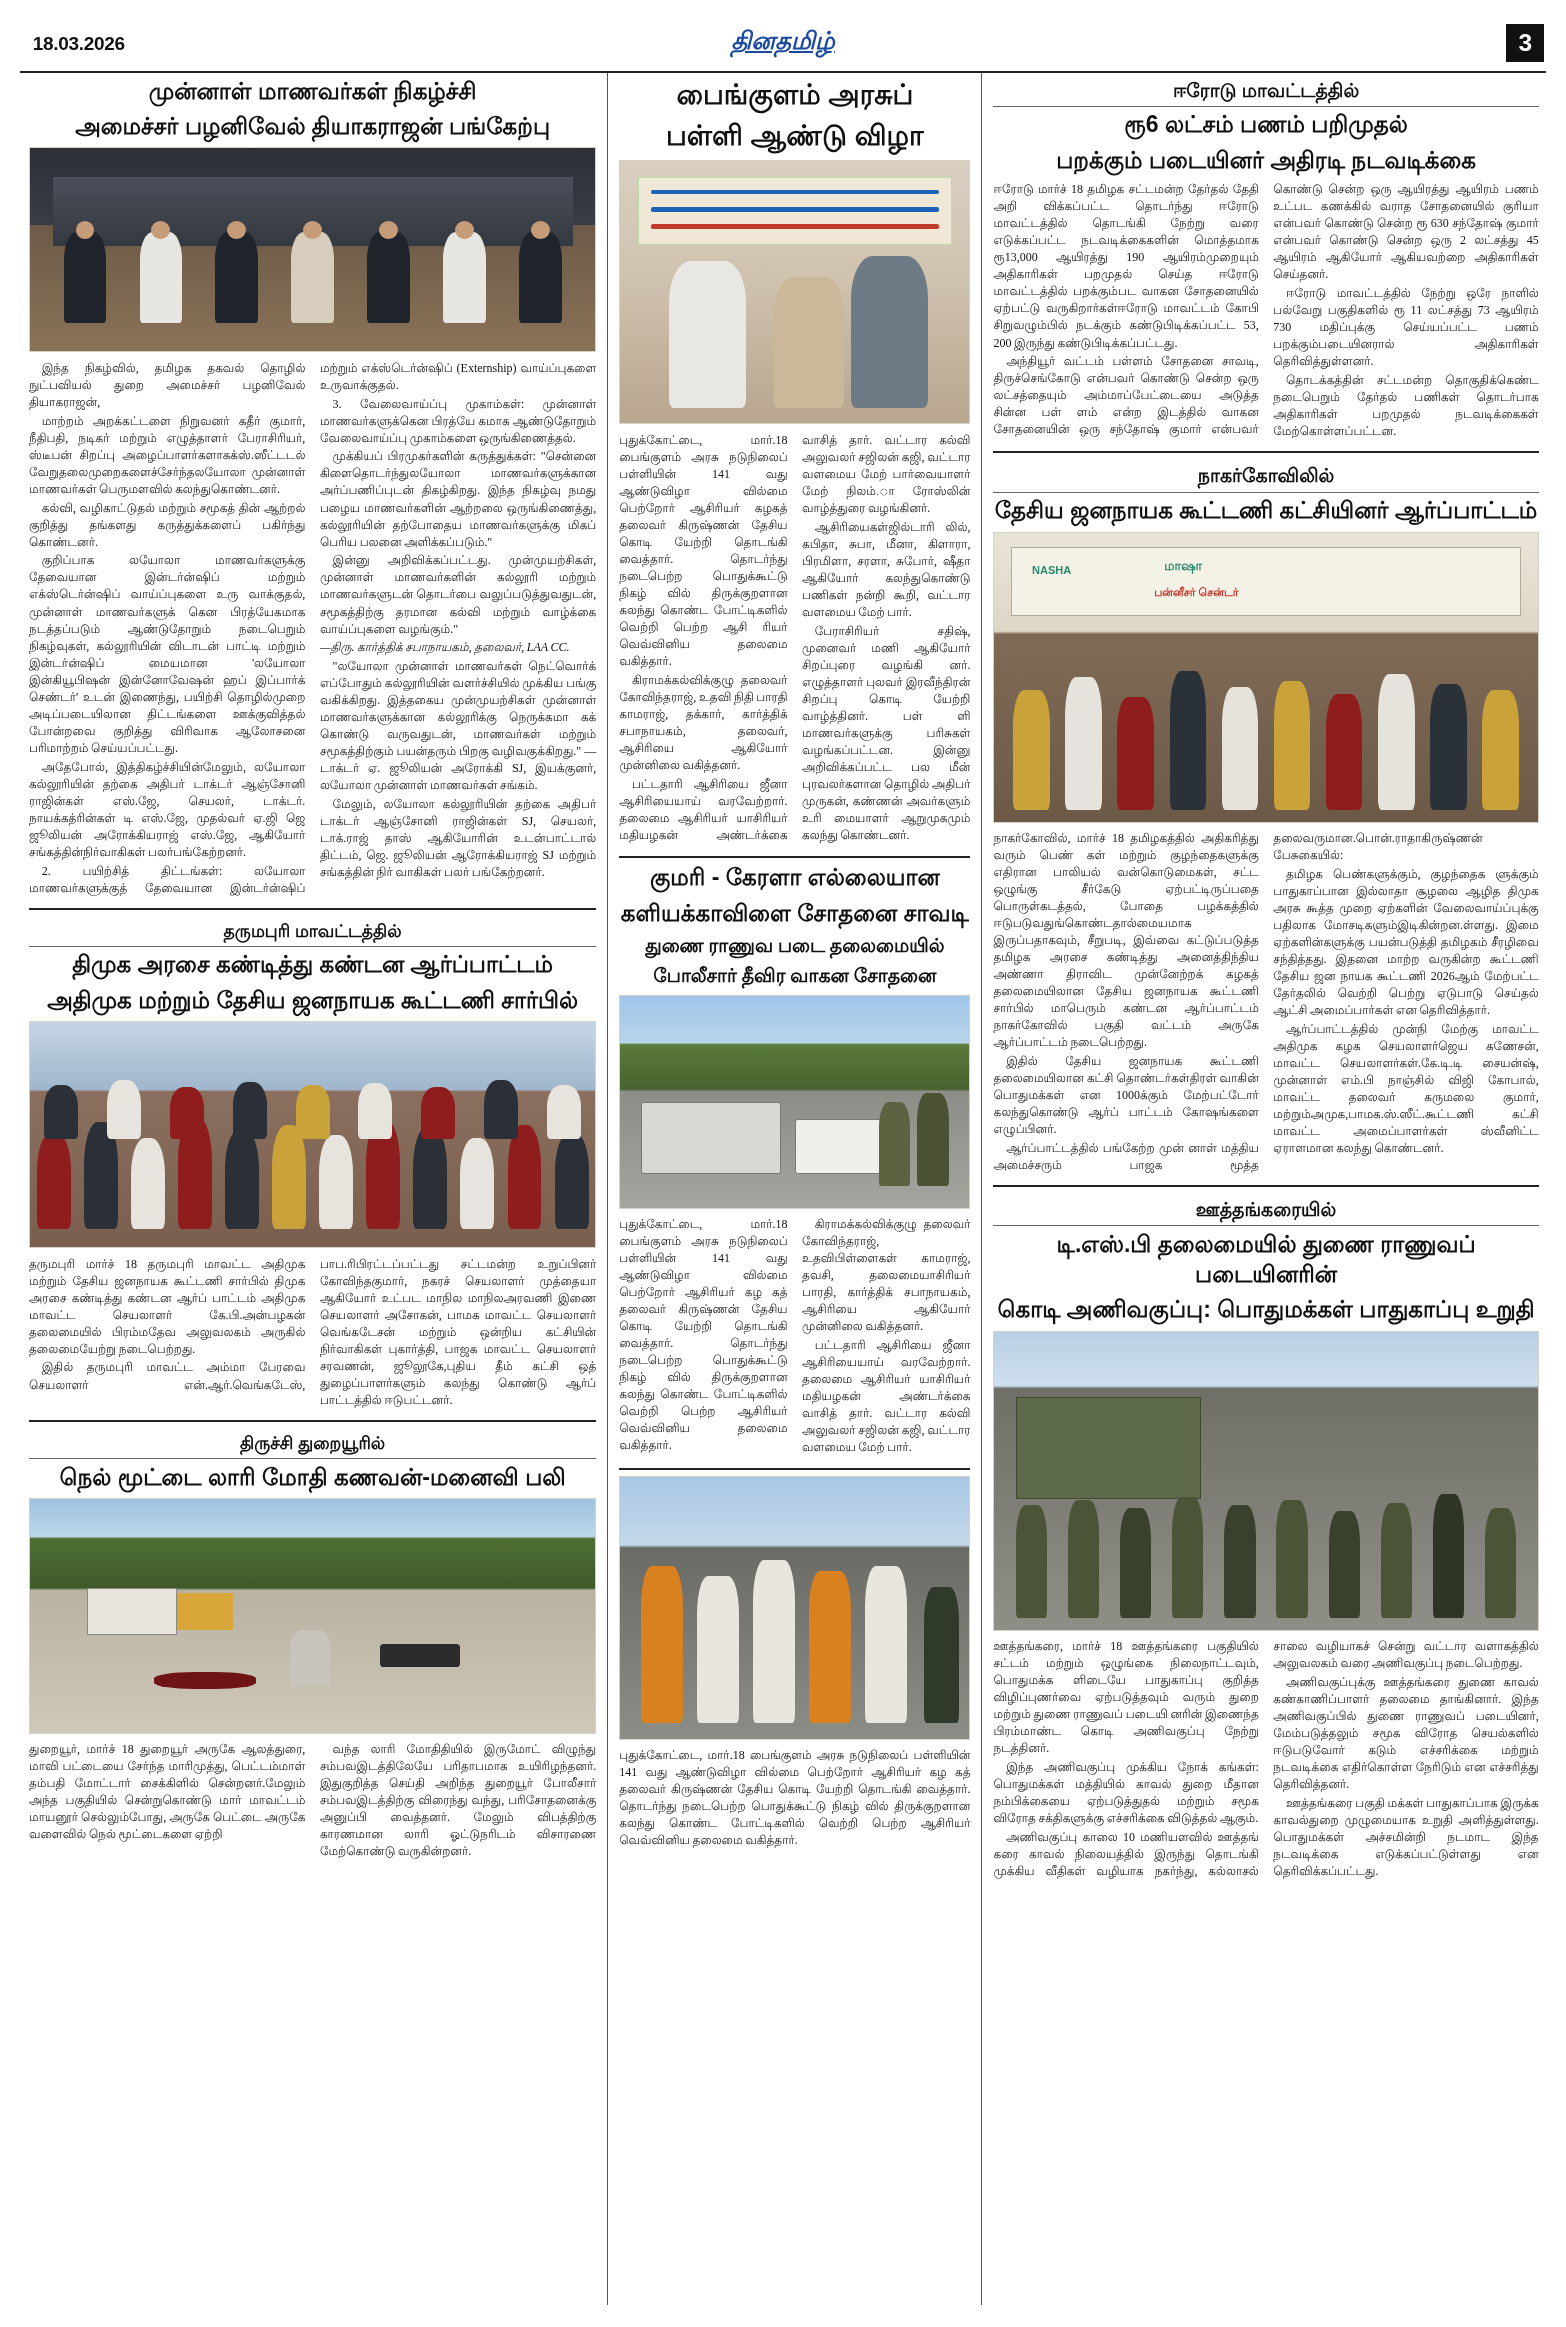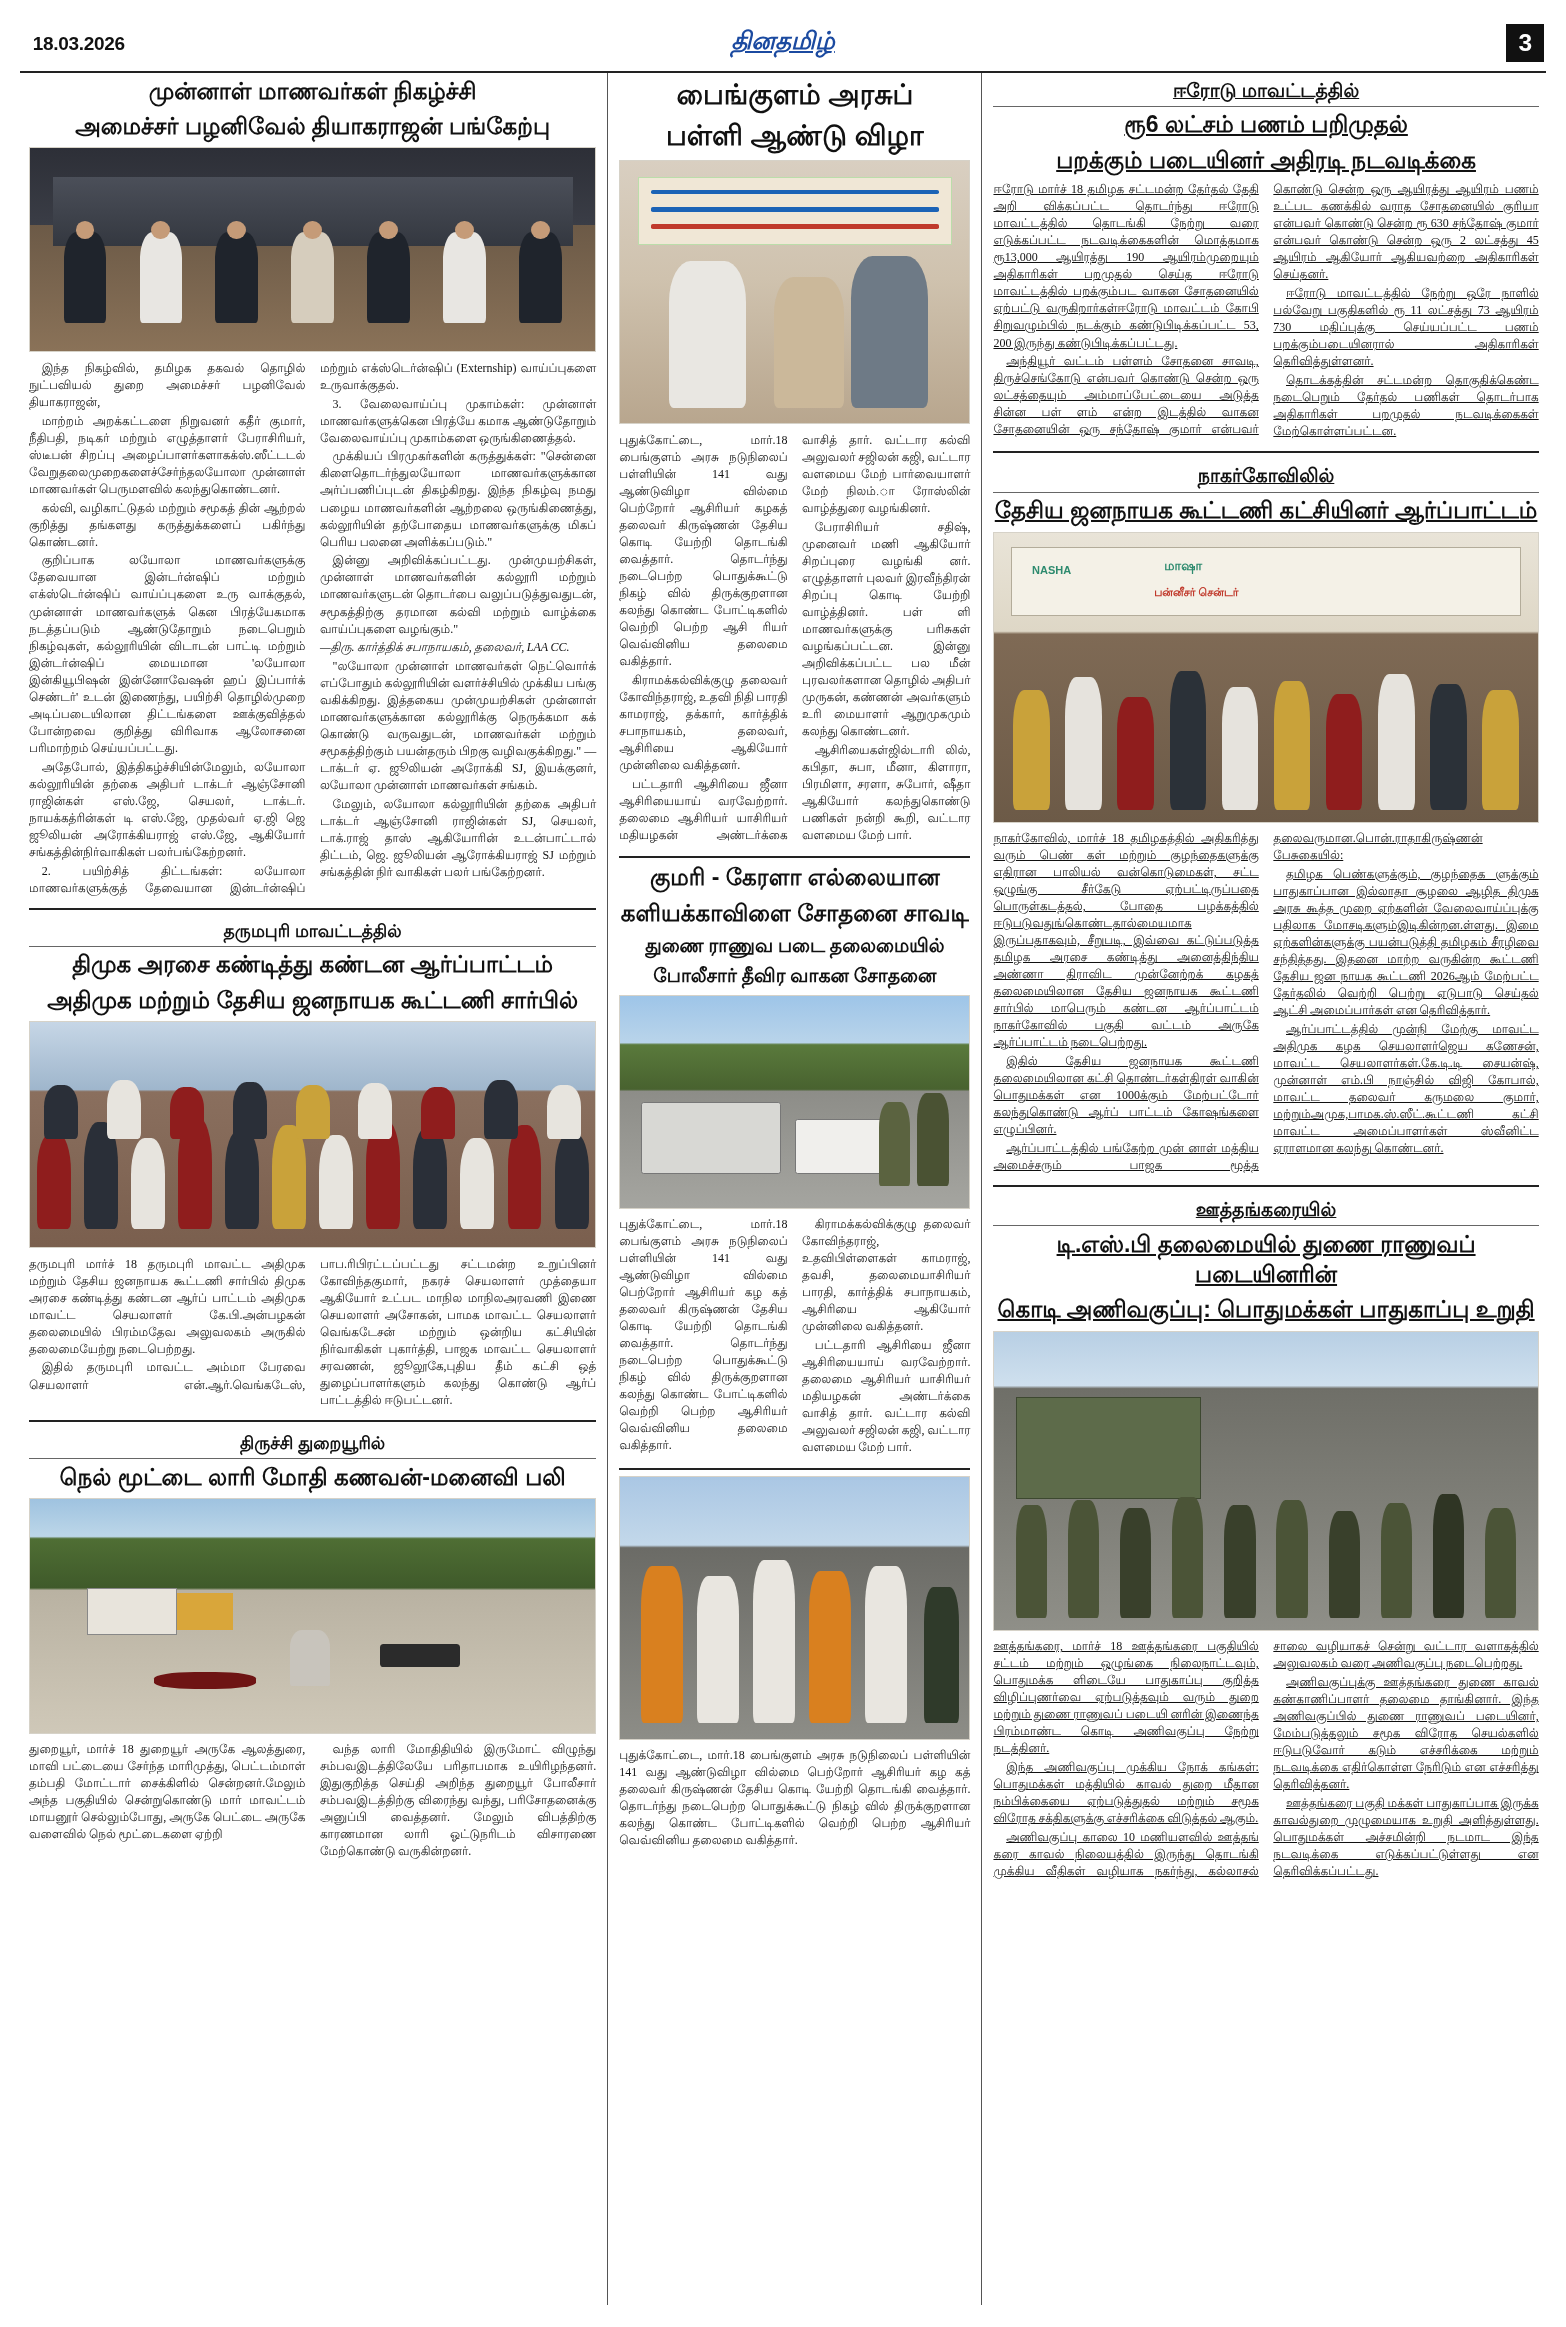--- a/index.html
+++ b/index.html
@@ -34,21 +34,21 @@
     font-family:"Liberation Sans", sans-serif; font-weight:bold; font-size:24.5px;
     display:flex; align-items:center; justify-content:center;
   }
 
   
   .rule-top { border-top:2.3px solid #222; margin:0 0 0 0; }
   .cols { display:flex; gap:0; height:2232px; }
   .col { position:relative; }
   .col-a { width:595px; padding:0 11px 0 9px; }
   .col-b { width:380px; padding:0 11px; border-left:1.4px solid #555; border-right:1.4px solid #555;}
-  .col-c { width:571px; padding:0 7.3px 0 11px;text-decoration:underline; }
+  .col-c { width:571px; padding:0 7.3px 0 11px; }
 
   
   .kicker {
     font-family:"Liberation Sans", sans-serif;
     font-weight:bold; text-align:center; font-size:17.3px;
     padding:5.5px 0 3.6px 0; border-bottom:1.1px solid #666;
     margin-bottom:3.6px; line-height:1.25;
   }
   .kicker.big { font-size:19px; }
   .headline {
@@ -239,22 +239,22 @@
           </div>
           <div style="position:absolute; left:14%; bottom:6%; width:22%; height:56%; background:#e9e7e2; border-radius:28% 28% 6% 6%;"></div>
           <div style="position:absolute; left:44%; bottom:6%; width:20%; height:50%; background:#cbb89a; border-radius:28% 28% 6% 6%;"></div>
           <div style="position:absolute; left:66%; bottom:6%; width:22%; height:58%; background:#6e7a86; border-radius:28% 28% 6% 6%;"></div>
         </div>
 
         <div class="body2">
           <p class="noind">புதுக்கோட்டை, மார்.18 பைங்குளம் அரசு நடுநிலைப் பள்ளியின் 141 வது ஆண்டுவிழா வில்மை பெற்றோர் ஆசிரியர் கழகத் தலைவர் கிருஷ்ணன் தேசிய கொடி யேற்றி தொடங்கி வைத்தார். தொடர்ந்து நடைபெற்ற பொதுக்கூட்டு நிகழ் வில் திருக்குறளான கலந்து கொண்ட போட்டிகளில் வெற்றி பெற்ற ஆசி ரியர் வெவ்வினிய தலைமை வகித்தார்.</p>
           <p>கிராமக்கல்விக்குழு தலைவர் கோவிந்தராஜ், உதவி நிதி பாரதி காமராஜ், தக்கார், கார்த்திக் சபாநாயகம், தலைவர், ஆசிரியை ஆகியோர் முன்னிலை வகித்தனர்.</p>
           <p>பட்டதாரி ஆசிரியை ஜீனா ஆசிரியையாய் வரவேற்றார். தலைமை ஆசிரியர் யாசிரியர் மதியழகன் அண்டர்க்கை வாசித் தார். வட்டார கல்வி அலுவலர் சஜிலன் கஜி, வட்டார வளமைய மேற் பார்வையாளர் மேற் நிலம்.ா ரோஸ்லின் வாழ்த்துரை வழங்கினர்.</p>
+          <p>ஆசிரியைகள்ஜில்டாரி லில், கபிதா, சுபா, மீனா, கிளாரா, பிரமிளா, சரளா, சுபோர், ஷீதா ஆகியோர் கலந்துகொண்டு பணிகள் நன்றி கூறி, வட்டார வளமைய மேற் பார்.</p>
           <p>பேராசிரியர் சதிஷ், முனைவர் மணி ஆகியோர் சிறப்புரை வழங்கி னர். எழுத்தாளர் புலவர் இரவீந்திரன் சிறப்பு கொடி யேற்றி வாழ்த்தினர். பள் ளி மாணவர்களுக்கு பரிசுகள் வழங்கப்பட்டன. இன்னு அறிவிக்கப்பட்ட பல மீன் புரவலர்களான தொழில் அதிபர் முருகன், கண்ணன் அவர்களும் உரி மையாளர் ஆறுமுகமும் கலந்து கொண்டனர்.</p>
-          <p>ஆசிரியைகள்ஜில்டாரி லில், கபிதா, சுபா, மீனா, கிளாரா, பிரமிளா, சரளா, சுபோர், ஷீதா ஆகியோர் கலந்துகொண்டு பணிகள் நன்றி கூறி, வட்டார வளமைய மேற் பார்.</p>
         </div>
       </div>
 
       <div class="sep-thick"></div>
 
       <div>
         <div class="headline h-c">குமரி - கேரளா எல்லையான</div>
         <div class="headline h-c">களியக்காவிளை சோதனை சாவடி</div>
         <div class="subhead">துணை ராணுவ படை தலைமையில்</div>
         <div class="subhead">போலீசார் தீவிர வாகன சோதனை</div>

